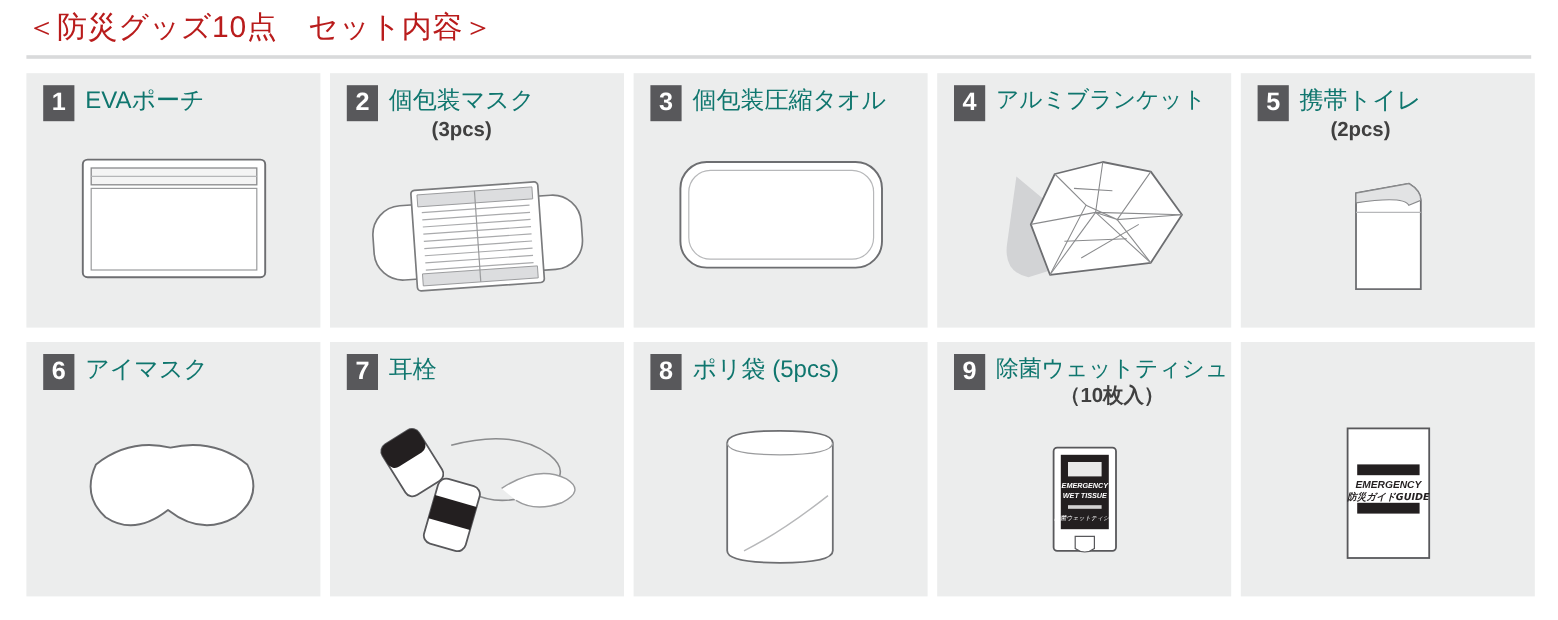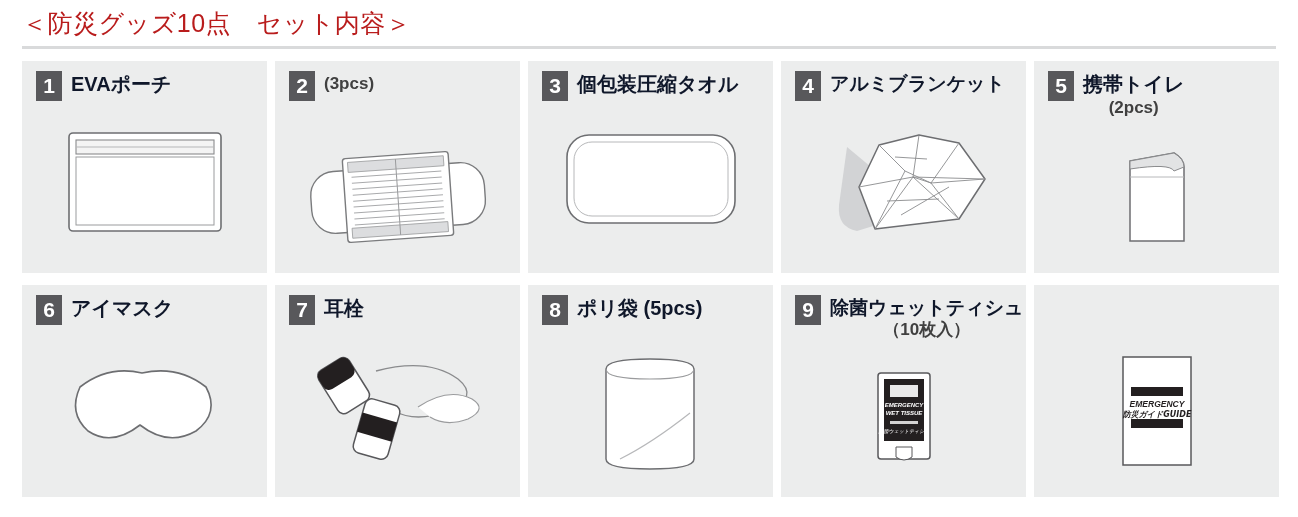--- a/index.html
+++ b/index.html
@@ -68,24 +68,24 @@
     padding: 0 4px;
     box-sizing: border-box;
     font-family: "Liberation Sans", sans-serif;
   }
   .label-wrap {
     padding-top: 2px;
     line-height: 1.18;
   }
   .label {
     font-size: 20px;
-    font-weight: 700;
+    font-weight: 400;
     letter-spacing: 0px;
     white-space: nowrap;
-    color: #0f172a;
+    color: #0f766e;
   }
   .label.sm { font-size: 19px; }
   .sub {
     font-size: 17px;
     font-weight: 700;
     text-align: center;
     color: #404040;
     margin-top: 1px;
   }
   .art {
@@ -126,20 +126,21 @@
           <line x1="11" y1="20" x2="149" y2="20" stroke="#b5b6b8" stroke-width="1"></line>
           <rect x="11" y="30" width="138" height="68" fill="#ffffff" stroke="#9a9b9d" stroke-width="1"></rect>
         </svg>
       </div>
     </div>
 
     <div class="cell">
       <div class="cell-head">
         <div class="num">2</div>
         <div class="label-wrap">
+          <div class="label">個包装マスク</div>
           <div class="sub">(3pcs)</div>
         </div>
       </div>
       <div class="art low">
         <svg width="190" height="105" viewBox="0 0 190 105">
           <g transform="rotate(-4 95 52)">
             <rect x="8" y="22" width="174" height="62" rx="24" ry="24" fill="#ffffff" stroke="#7a7b7d" stroke-width="1.4"></rect>
             <rect x="42" y="10" width="106" height="84" rx="3" fill="#ffffff" stroke="#7a7b7d" stroke-width="1.4"></rect>
             <rect x="47" y="14" width="96" height="10" fill="#dcdddf" stroke="#9a9b9d" stroke-width="0.8"></rect>
             <rect x="47" y="80" width="96" height="10" fill="#dcdddf" stroke="#9a9b9d" stroke-width="0.8"></rect>

